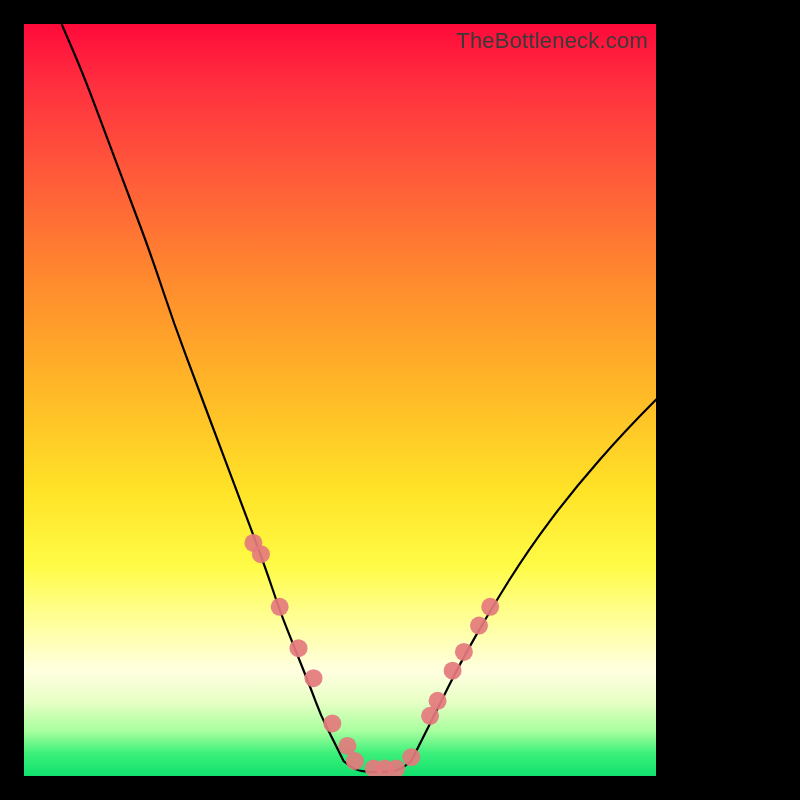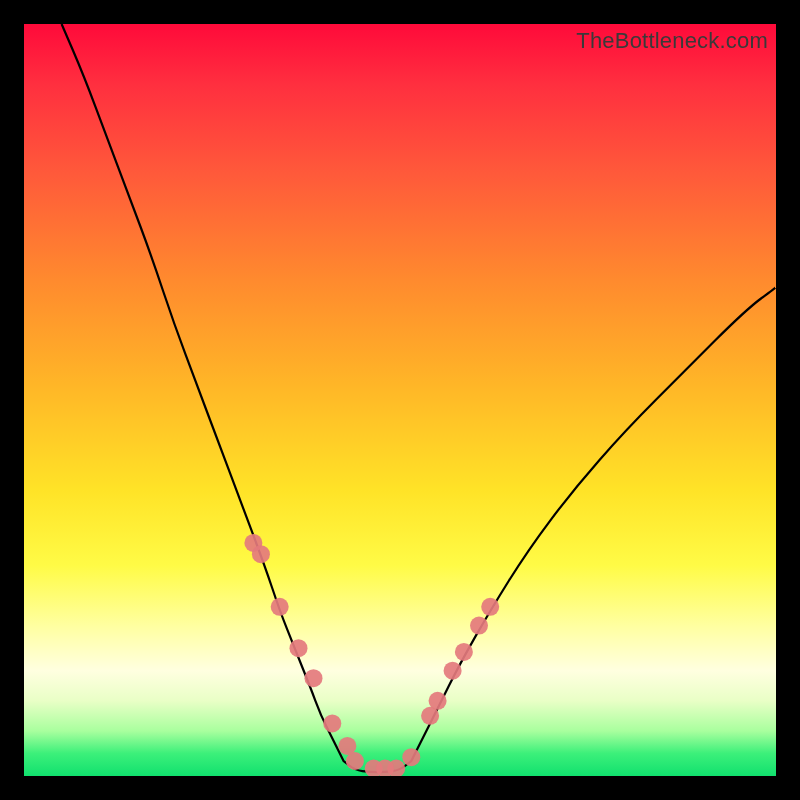--- a/index.html
+++ b/index.html
@@ -13,21 +13,21 @@
   .outer {
     width: 800px;
     height: 800px;
     background: #000;
     position: relative;
   }
   .plot {
     position: absolute;
     left: 24px;
     top: 24px;
-    width: 752px;
+    width: 632px;
     height: 752px;
     background: linear-gradient(to bottom,
       #ff0a3a 0%,
       #ff2f3f 8%,
       #ff5a3a 20%,
       #ff8a2e 34%,
       #ffb627 48%,
       #ffe327 62%,
       #fffb46 72%,
       #ffffa0 80%,

